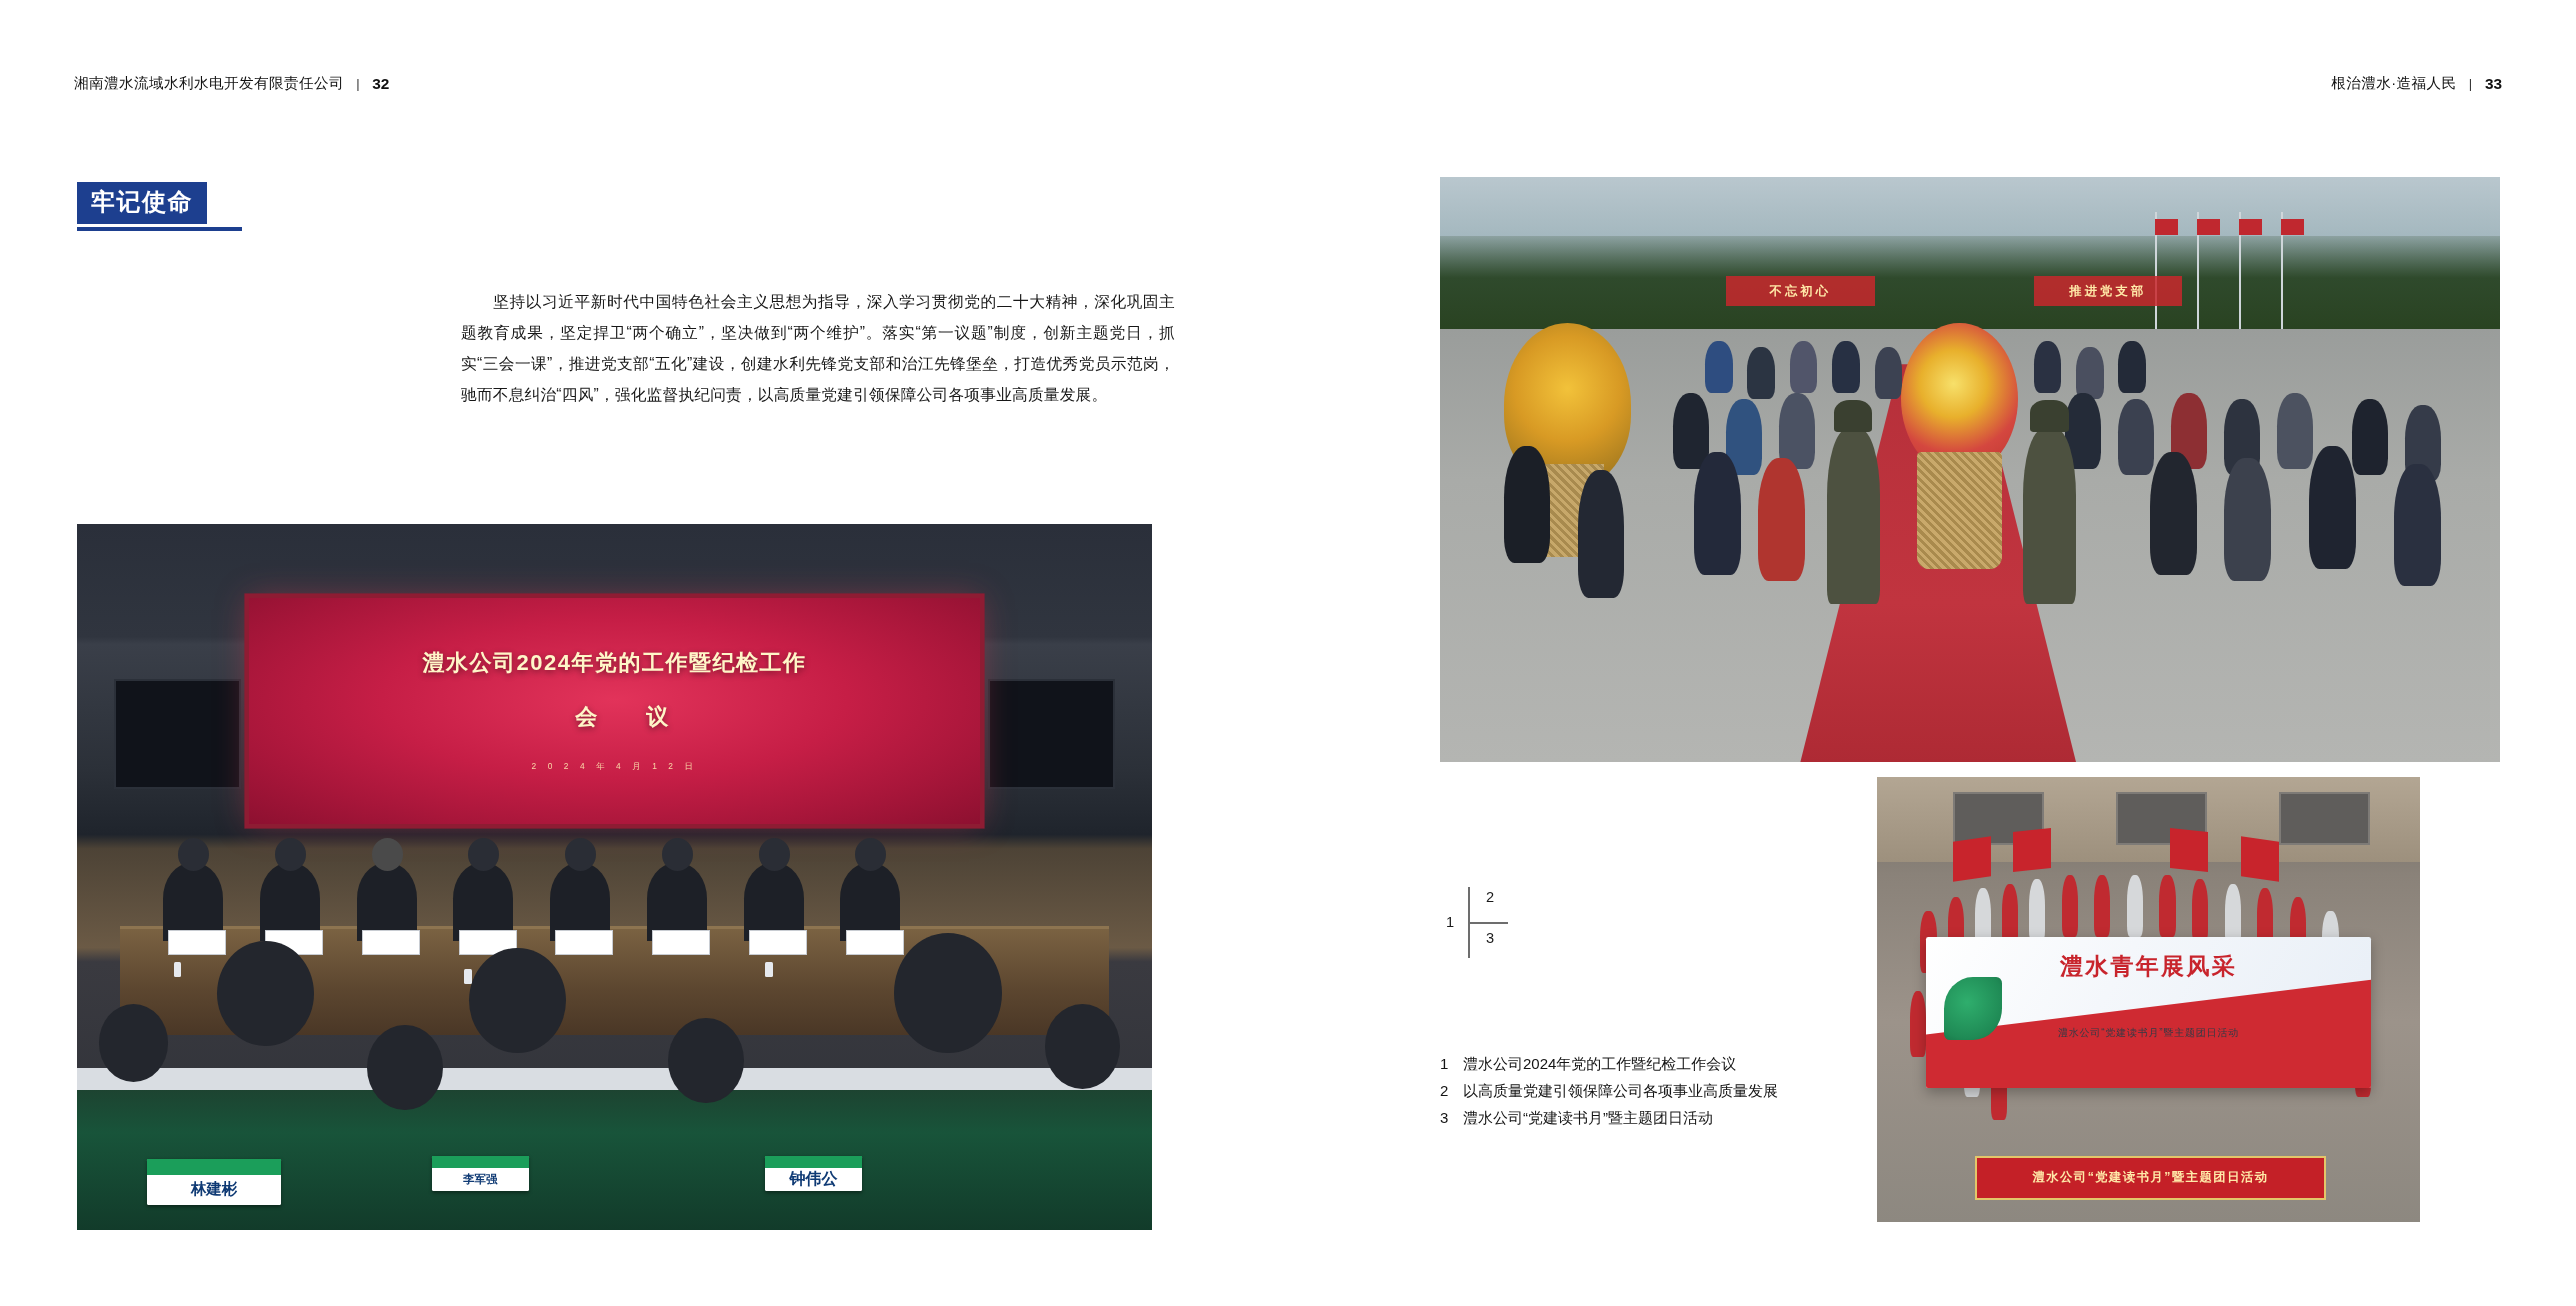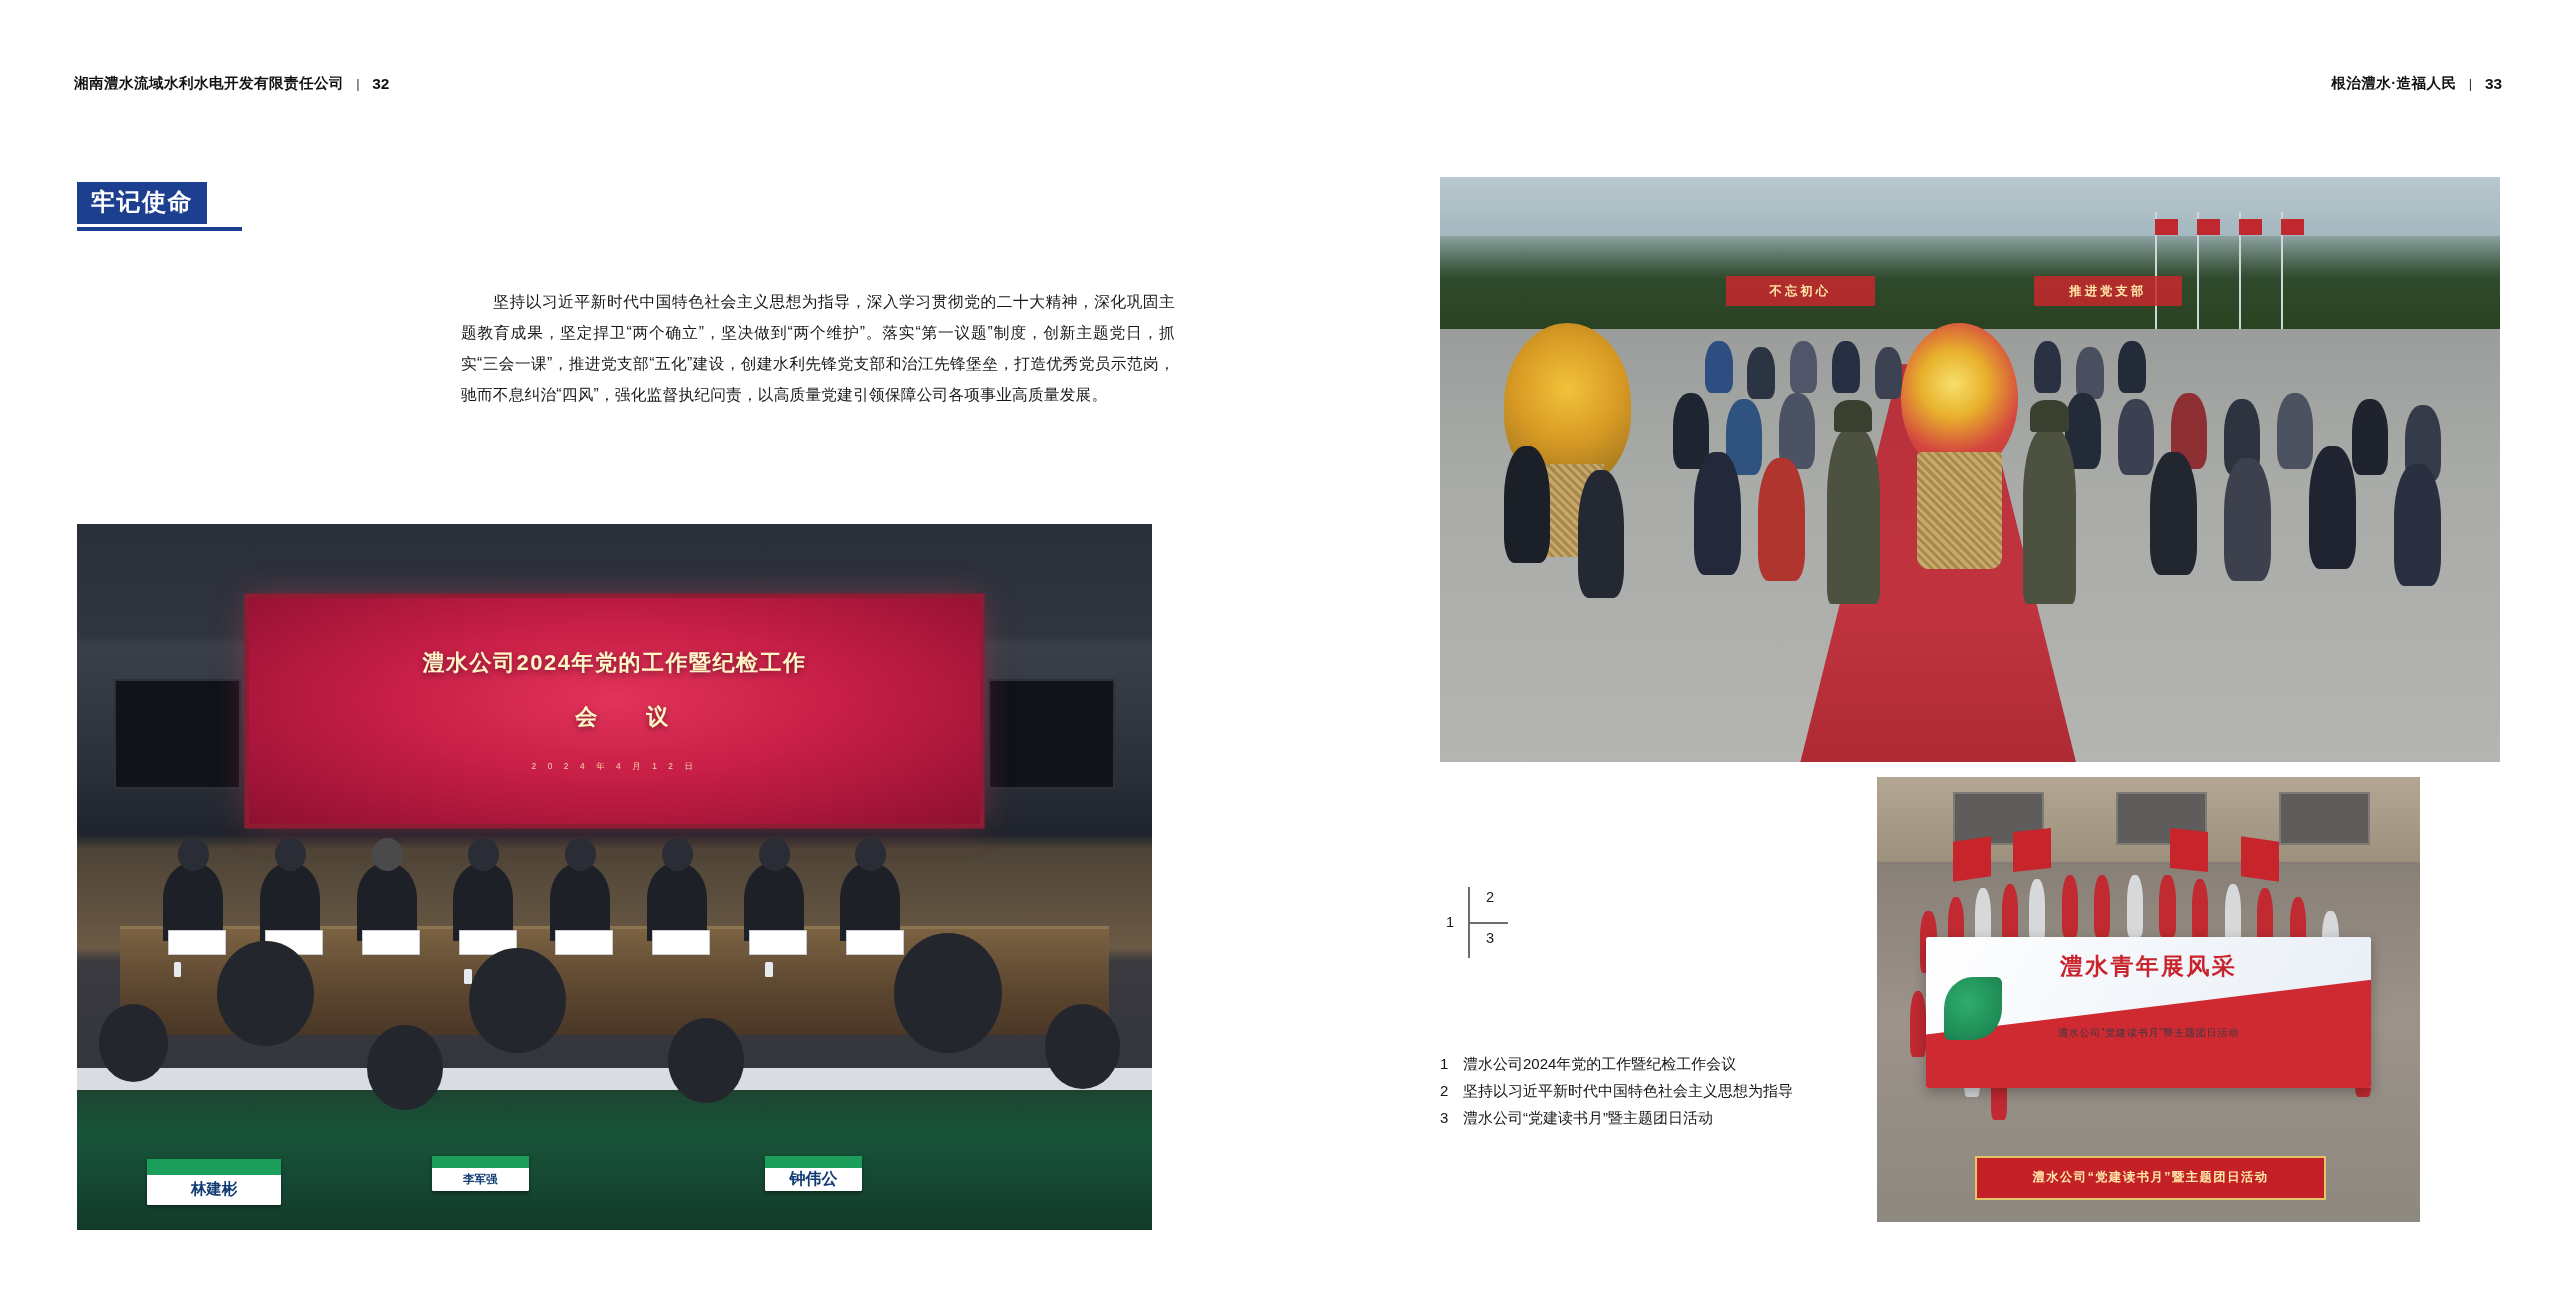--- a/index.html
+++ b/index.html
@@ -32,21 +32,21 @@
   .runhead.right { right: 74px; margin-left: 14px; }
   .runhead .sep {
     color: #333;
     font-size: 13px;
   }
   .runhead .folio {
     font-weight: bold;
     font-size: 15.4px;
     letter-spacing: 0;
   }
-  .runhead .title { font-weight: bold; }
+  .runhead .title { font-weight: normal; }
 
   
   .section-tag {
     position: absolute;
     left: 77px;
     top: 182px;
     background: #1d3f8f;
     color: #ffffff;
     font-size: 24px;
     font-weight: bold;
@@ -531,20 +531,20 @@
   <span class="n3">3</span>
 </div>
 
 <div class="captions">
   <div class="row">
     <span class="num">1</span>
     <span>澧水公司2024年党的工作暨纪检工作会议</span>
   </div>
   <div class="row">
     <span class="num">2</span>
-    <span>坚持以习近平新时代中国特色社会主义思想为指导</span>
+    <span>以高质量党建引领保障公司各项事业高质量发展</span>
   </div>
   <div class="row">
     <span class="num">3</span>
     <span>澧水公司“党建读书月”暨主题团日活动</span>
   </div>
 </div>
 
 
 </body></html>

